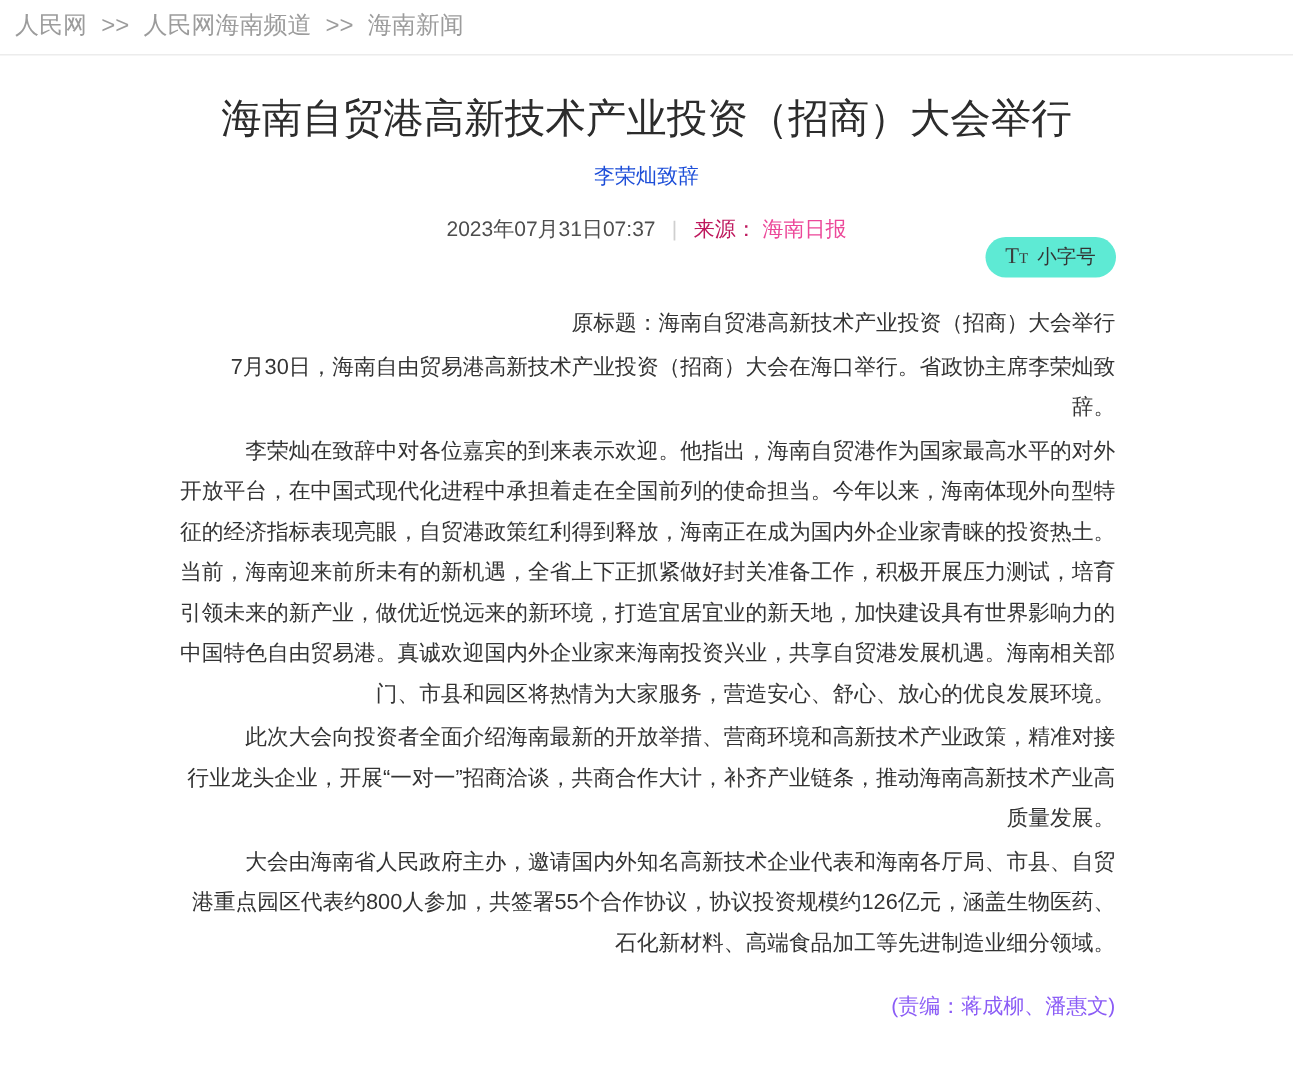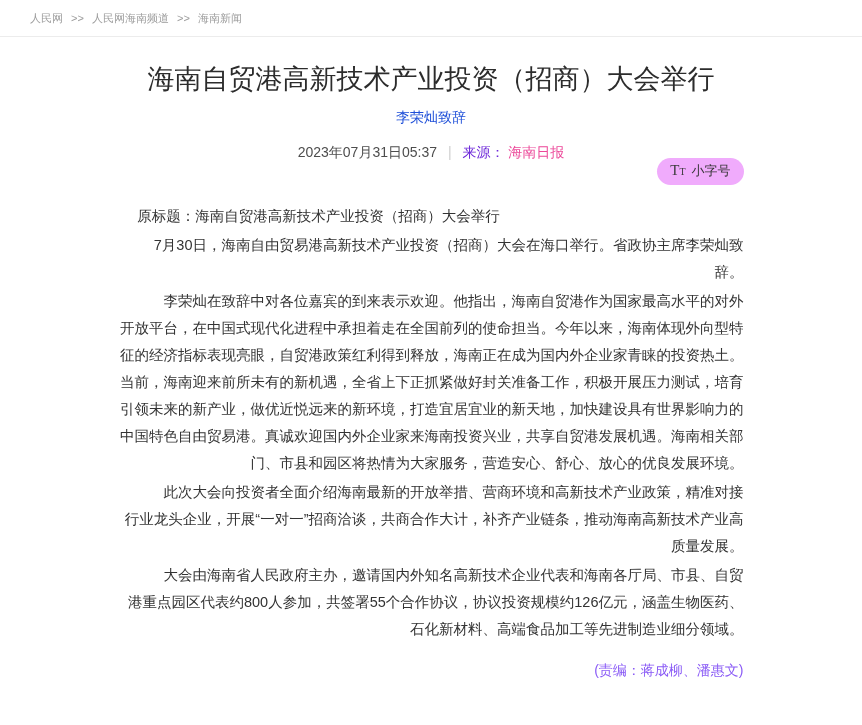--- a/index.html
+++ b/index.html
@@ -6,25 +6,24 @@
   html, body {
     margin: 0; padding: 0;
     width: 862px; height: 725px;
     background: #ffffff;
     font-family: "Liberation Sans", "DejaVu Sans", sans-serif;
     overflow: hidden;
   }
   
   .breadcrumb {
     padding: 9px 0 0 10px;
-    font-size: 11px;
+    font-size: 16px;
     line-height: 18px;
     color: #9c9c9c;
     white-space: nowrap;
-    margin-left: 20px;
   }
   .breadcrumb .crumb { color: #9c9c9c; text-decoration: none; cursor: pointer; }
   .breadcrumb .sep { color: #9c9c9c; margin: 0 5px; }
   .top-divider {
     border: none;
     border-top: 1px solid #ececec;
     margin: 9px 0 0 0;
   }
   
   .content {
@@ -47,51 +46,51 @@
     text-align: center;
   }
   .meta-row {
     margin-top: 17px;
     font-size: 14px;
     line-height: 18px;
     text-align: center;
     color: #4d4d4d;
   }
   .meta-row .pipe { color: #cfcfcf; margin: 0 7px; }
-  .meta-row .source-label { color: #6d28d9; }
+  .meta-row .source-label { color: #be185d; }
   .meta-row .source-link { color: #ec4899; text-decoration: none; cursor: pointer; }
   .toolbar {
     margin-top: -3px;
     text-align: right;
   }
   .font-size-btn {
     display: inline-flex;
     align-items: baseline;
     gap: 6px;
-    background: #f0abfc;
+    background: #5eead4;
     border: none;
     border-radius: 14px;
     padding: 4px 13px 5px 13px;
     font-size: 13px;
     color: #333333;
     cursor: pointer;
     font-family: inherit;
   }
   .tt-icon { font-family: "Liberation Serif", "DejaVu Serif", serif; color: #3c3c3c; }
   .tt-icon .t-big { font-size: 15px; }
   .tt-icon .t-small { font-size: 10px; }
   
   .article-body {
     margin-top: 18px;
     font-size: 14.5px;
     line-height: 27px;
     color: #333333;
   }
   .article-body p { margin: 2px 0; }
-  .original-title { text-indent: 1.3em; }
+  .original-title { text-indent: 1.3em; text-align: right; }
   .para { text-indent: 2.4em; text-align: right; }
   .editor-note {
     margin-top: 14px;
     font-size: 14px;
     color: #8b5cf6;
     text-align: right;
   }
 </style>
 </head>
 <body>
@@ -106,21 +105,21 @@
 
 <hr class="top-divider">
 
 <div class="content">
 
   <h1 class="article-title">海南自贸港高新技术产业投资（招商）大会举行</h1>
 
   <div class="article-subtitle">李荣灿致辞</div>
 
   <div class="meta-row">
-    <span>2023年07月31日05:37</span>
+    <span>2023年07月31日07:37</span>
     <span class="pipe">|</span>
     <span class="source-label">来源：</span>
     <span class="source-link">海南日报</span>
   </div>
 
   <div class="toolbar">
     <button class="font-size-btn">
       <span class="tt-icon"><span class="t-big">T</span><span class="t-small">T</span></span>
       <span>小字号</span>
     </button>

